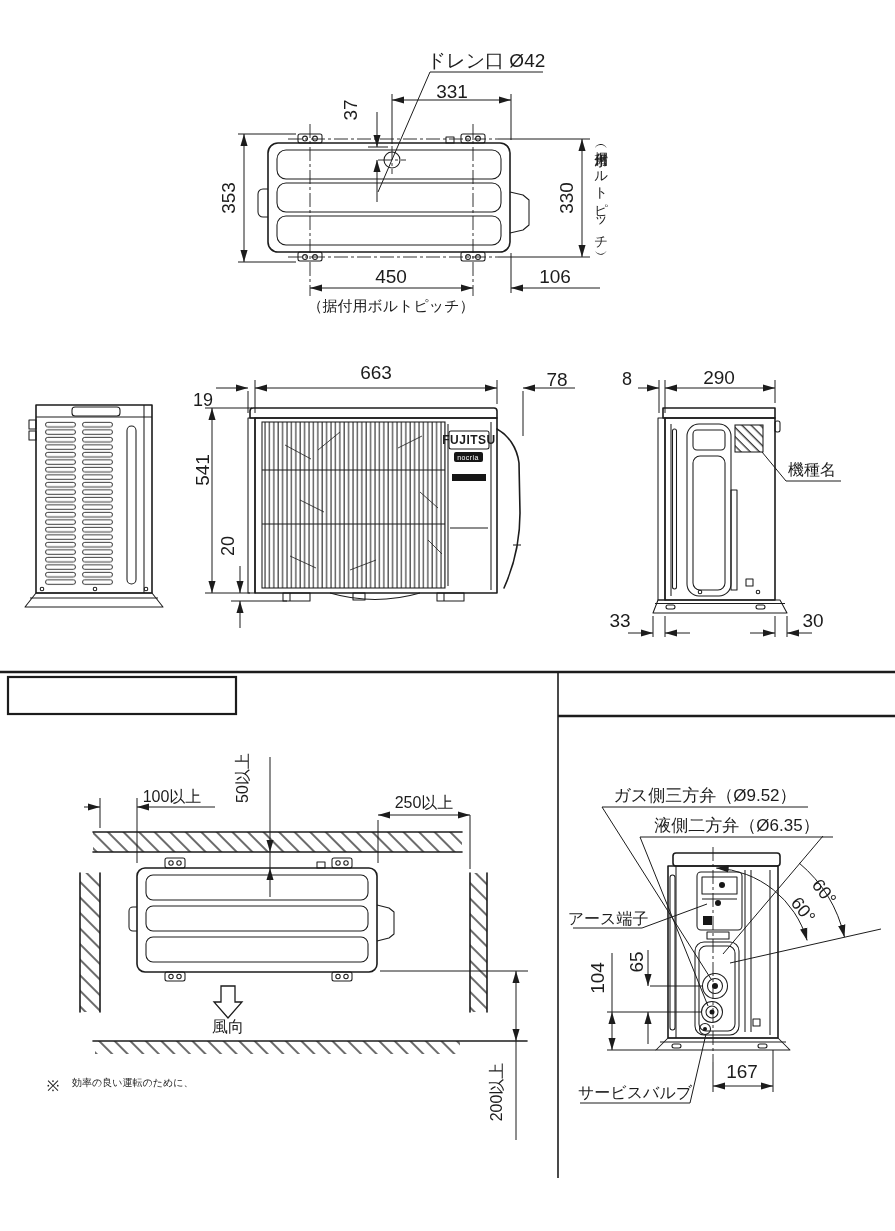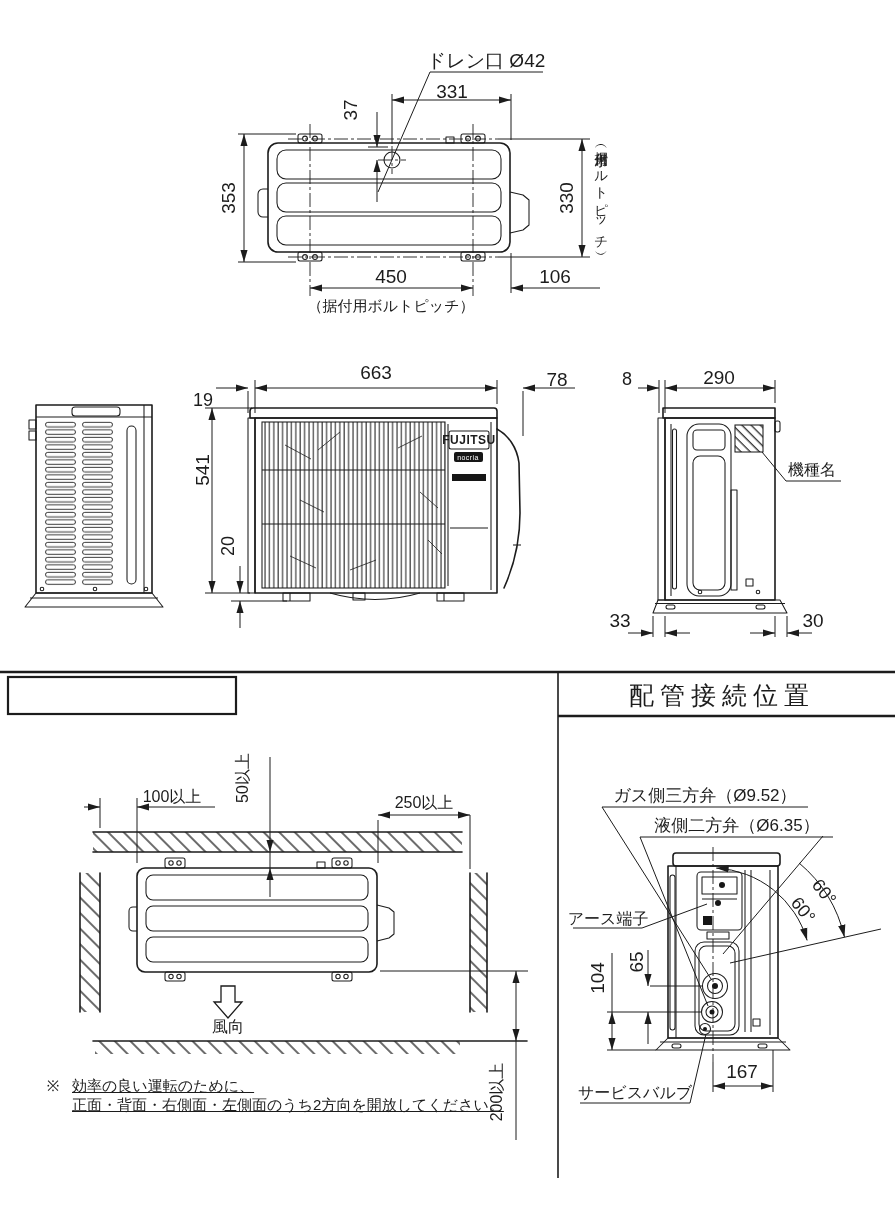--- a/index.html
+++ b/index.html
@@ -3,21 +3,21 @@
 <meta charset="utf-8">
 <style>
   html,body{margin:0;padding:0;background:#fff;}
   .canvas{position:relative;width:895px;height:1231px;background:#fff;overflow:hidden;
           font-family:"Liberation Sans",sans-serif;color:#1c1c1c;padding-left:14px;}
   .canvas svg{position:absolute;left:0;top:0;}
   .lbl{position:absolute;transform:translate(-50%,-50%);white-space:nowrap;line-height:1;}
   .rot{transform:translate(-50%,-50%) rotate(-90deg);}
   .r52a{transform:translate(-50%,-50%) rotate(52deg);}
   .vert{writing-mode:vertical-rl;text-orientation:mixed;font-size:13.5px;letter-spacing:1px;}
-  .note{position:absolute;white-space:nowrap;line-height:1;font-size:15px;text-decoration:underline;}
+  .note{position:absolute;white-space:nowrap;line-height:1;font-size:10px;}
   .fs15{font-size:15px}.fs16{font-size:16px}.fs17{font-size:17px}.fs18{font-size:18px}.fs19{font-size:19px}
   .hdr{font-size:25px;letter-spacing:6px;}
   .brand{font-size:12px;font-weight:bold;letter-spacing:.5px;}
   .subbrand{font-size:7px;color:#fff;letter-spacing:.4px;}
   
   .o{stroke:#1c1c1c;stroke-width:1.6;fill:none;stroke-linejoin:round;stroke-linecap:round;}
   .d{stroke:#1c1c1c;stroke-width:1.05;fill:none;stroke-linejoin:round;}
   .dim{stroke:#1c1c1c;stroke-width:1;fill:none;}
   .cl{stroke:#1c1c1c;stroke-width:.9;stroke-dasharray:14 3 3 3;fill:none;}
   .fan{stroke:#1c1c1c;stroke-width:.8;fill:none;}
@@ -331,23 +331,21 @@
 <div class="lbl brand" style="left:469px;top:440px">FUJITSU</div>
 <div class="lbl subbrand" style="left:468px;top:457px">nocria</div>
 
 <div class="lbl fs16" style="left:172px;top:797px">100以上</div>
 <div class="lbl rot fs16" style="left:243px;top:778px">50以上</div>
 <div class="lbl fs16" style="left:424px;top:803px">250以上</div>
 <div class="lbl rot fs16" style="left:497px;top:1092px">200以上</div>
 <div class="lbl fs16" style="left:228px;top:1027px">風向</div>
 <div class="lbl fs15" style="left:53px;top:1085px">※</div>
 <div class="note" style="left:72px;top:1078px">効率の良い運転のために、</div>
-<div class="note" style="left:72px;top:1097px">正面・背面・右側面・左側面のうち2方向を開放してください。</div>
-
-<div class="lbl hdr" style="left:722px;top:695px">配管接続位置</div>
+
 <div class="lbl fs17" style="left:705px;top:795px">ガス側三方弁（Ø9.52）</div>
 <div class="lbl fs17" style="left:737px;top:825px">液側二方弁（Ø6.35）</div>
 <div class="lbl fs16" style="left:608px;top:919px">アース端子</div>
 <div class="lbl fs16" style="left:635px;top:1093px">サービスバルブ</div>
 <div class="lbl r52a fs18" style="left:824px;top:892px">60°</div>
 <div class="lbl r52a fs18" style="left:803px;top:910px">60°</div>
 <div class="lbl rot fs19" style="left:597px;top:978px">104</div>
 <div class="lbl rot fs19" style="left:636px;top:962px">65</div>
 <div class="lbl fs19" style="left:742px;top:1071px">167</div>
 

